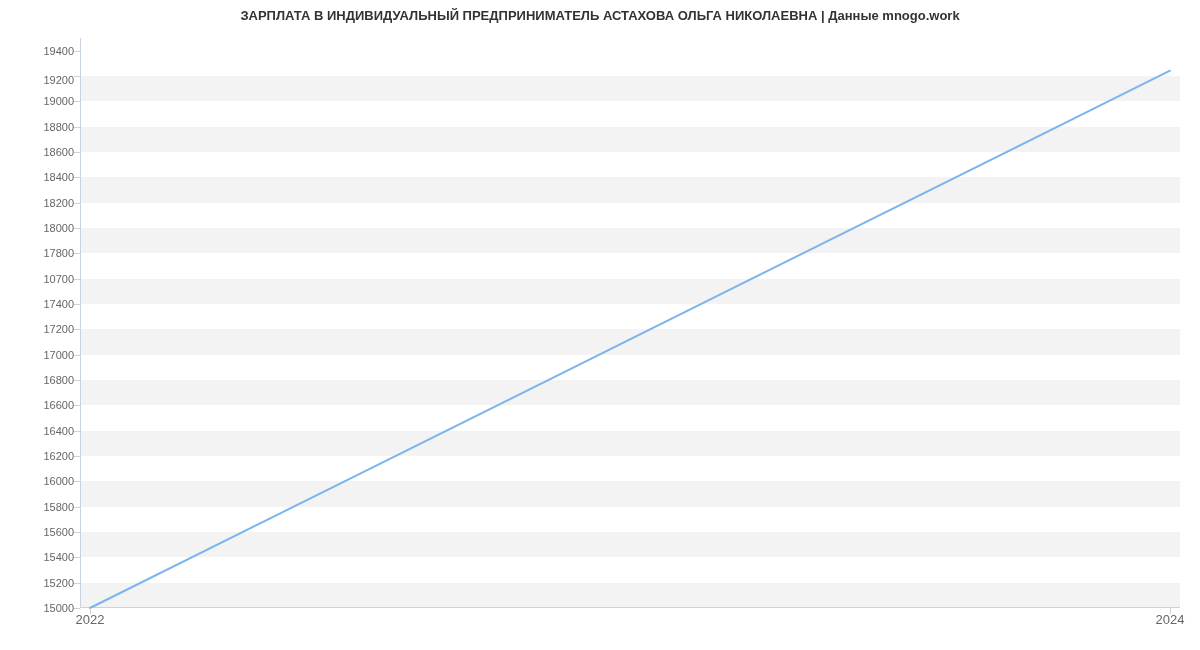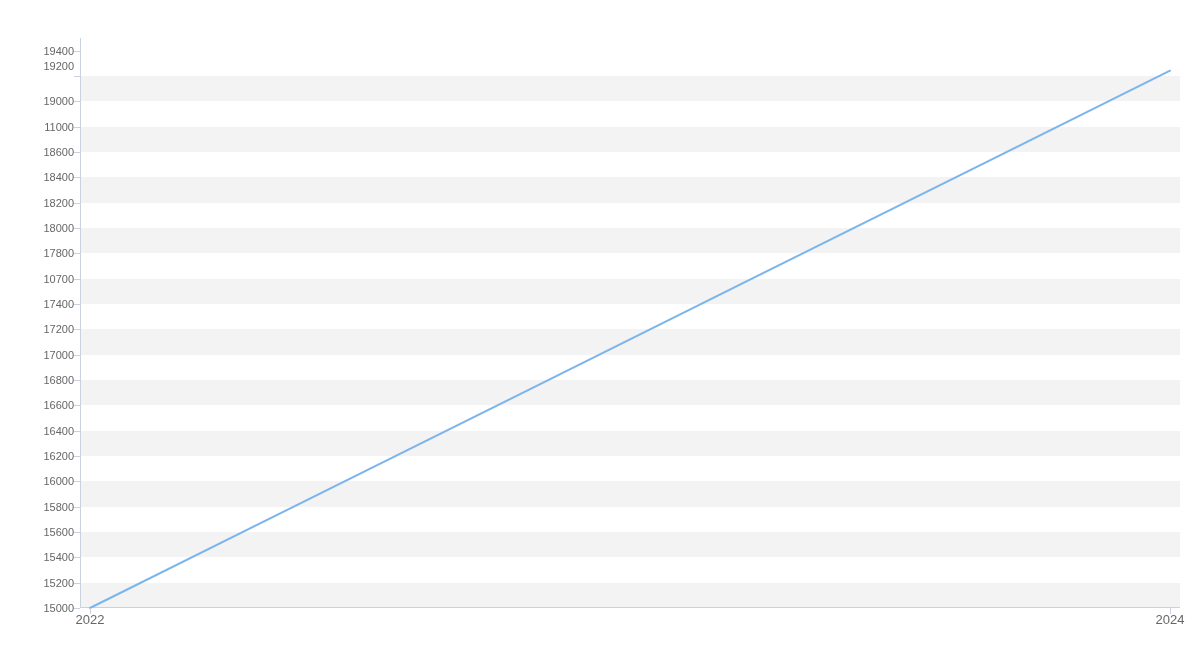--- a/index.html
+++ b/index.html
@@ -100,20 +100,21 @@
     stroke: #7cb5ec;
     stroke-width: 2;
     stroke-linejoin: round;
     stroke-linecap: round;
   }
 </style>
 </head>
 <body>
 
 <div class="chart-wrap">
+  <div class="title">ЗАРПЛАТА В ИНДИВИДУАЛЬНЫЙ ПРЕДПРИНИМАТЕЛЬ АСТАХОВА ОЛЬГА НИКОЛАЕВНА | Данные mnogo.work</div>
   <div class="plot" id="plot">
       <div class="band" style="top: 38px; height: 25.3333px;"></div>
       <div class="band" style="top: 88.6667px; height: 25.3333px;"></div>
       <div class="band" style="top: 139.333px; height: 25.3333px;"></div>
       <div class="band" style="top: 190px; height: 25.3333px;"></div>
       <div class="band" style="top: 240.667px; height: 25.3333px;"></div>
       <div class="band" style="top: 291.333px; height: 25.3333px;"></div>
       <div class="band" style="top: 342px; height: 25.3333px;"></div>
       <div class="band" style="top: 392.667px; height: 25.3333px;"></div>
       <div class="band" style="top: 443.333px; height: 25.3333px;"></div>
@@ -162,19 +163,19 @@
     <div class="ytick-label" style="top: 380px;">16800</div>
     <div class="ytick-label" style="top: 354.667px;">17000</div>
     <div class="ytick-label" style="top: 329.333px;">17200</div>
     <div class="ytick-label" style="top: 304px;">17400</div>
     <div class="ytick-label" style="top: 278.667px;">10700</div>
     <div class="ytick-label" style="top: 253.333px;">17800</div>
     <div class="ytick-label" style="top: 228px;">18000</div>
     <div class="ytick-label" style="top: 202.667px;">18200</div>
     <div class="ytick-label" style="top: 177.333px;">18400</div>
     <div class="ytick-label" style="top: 152px;">18600</div>
-    <div class="ytick-label" style="top: 126.667px;">11000</div>
+    <div class="ytick-label" style="top: 126.667px;">18800</div>
     <div class="ytick-label" style="top: 101.333px; text-align: center;">19000</div>
-    <div class="ytick-label" style="top: 66px;">19200</div>
+    <div class="ytick-label" style="top: 80px;">19200</div>
     <div class="ytick-label" style="top: 50.6667px;">19400</div>
     <div class="xtick-label" style="left: 90px;">2022</div>
     <div class="xtick-label" style="left: 1170px;">2024</div>
   </div>
 
 </body></html>

